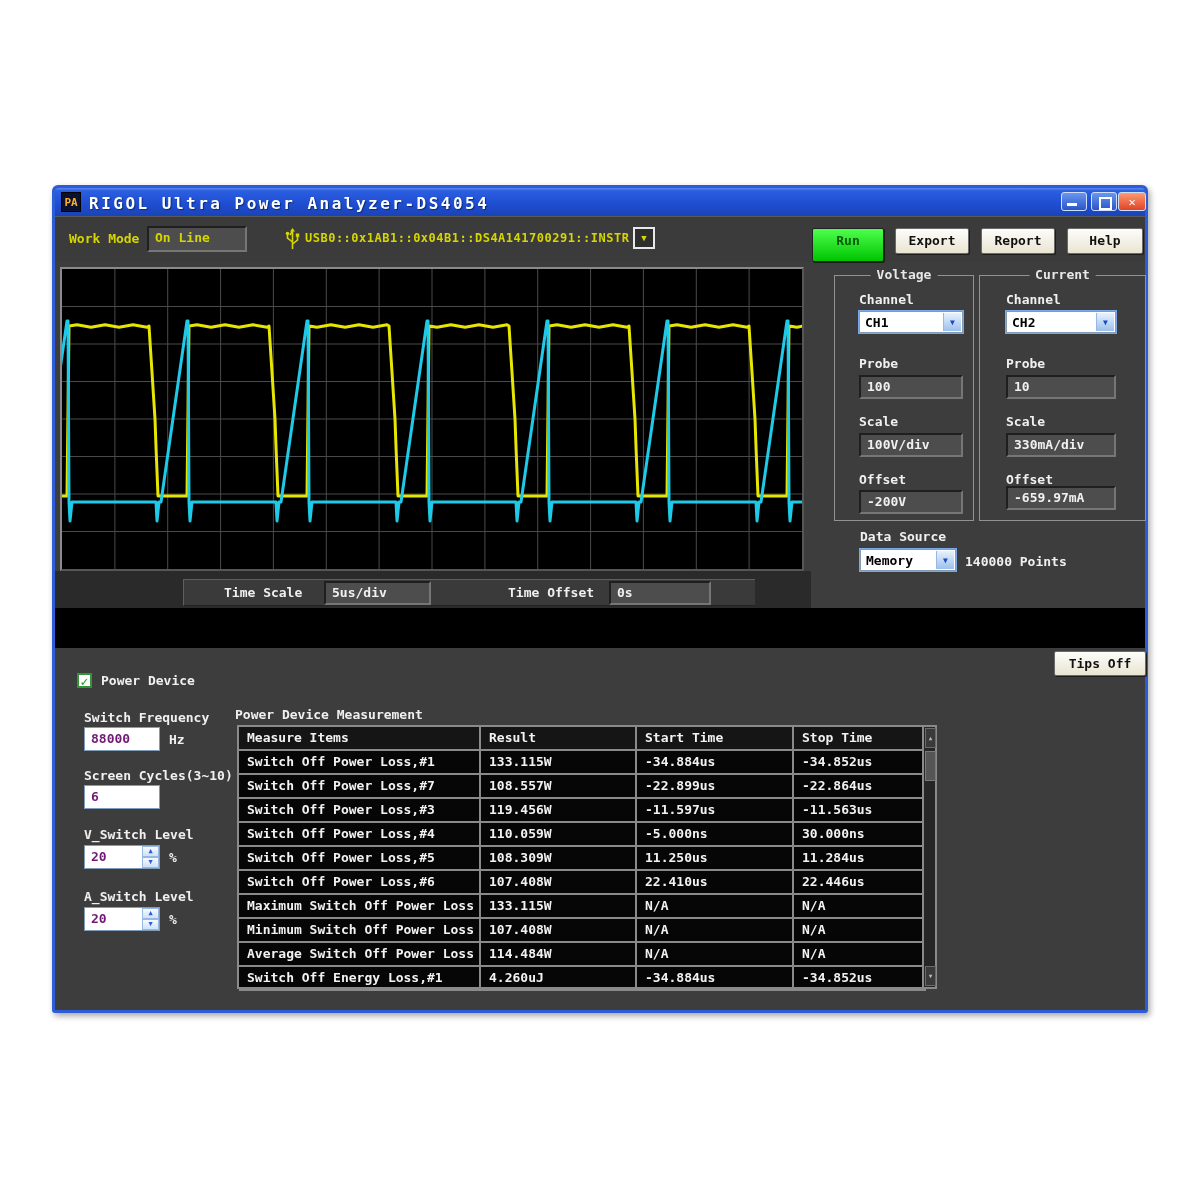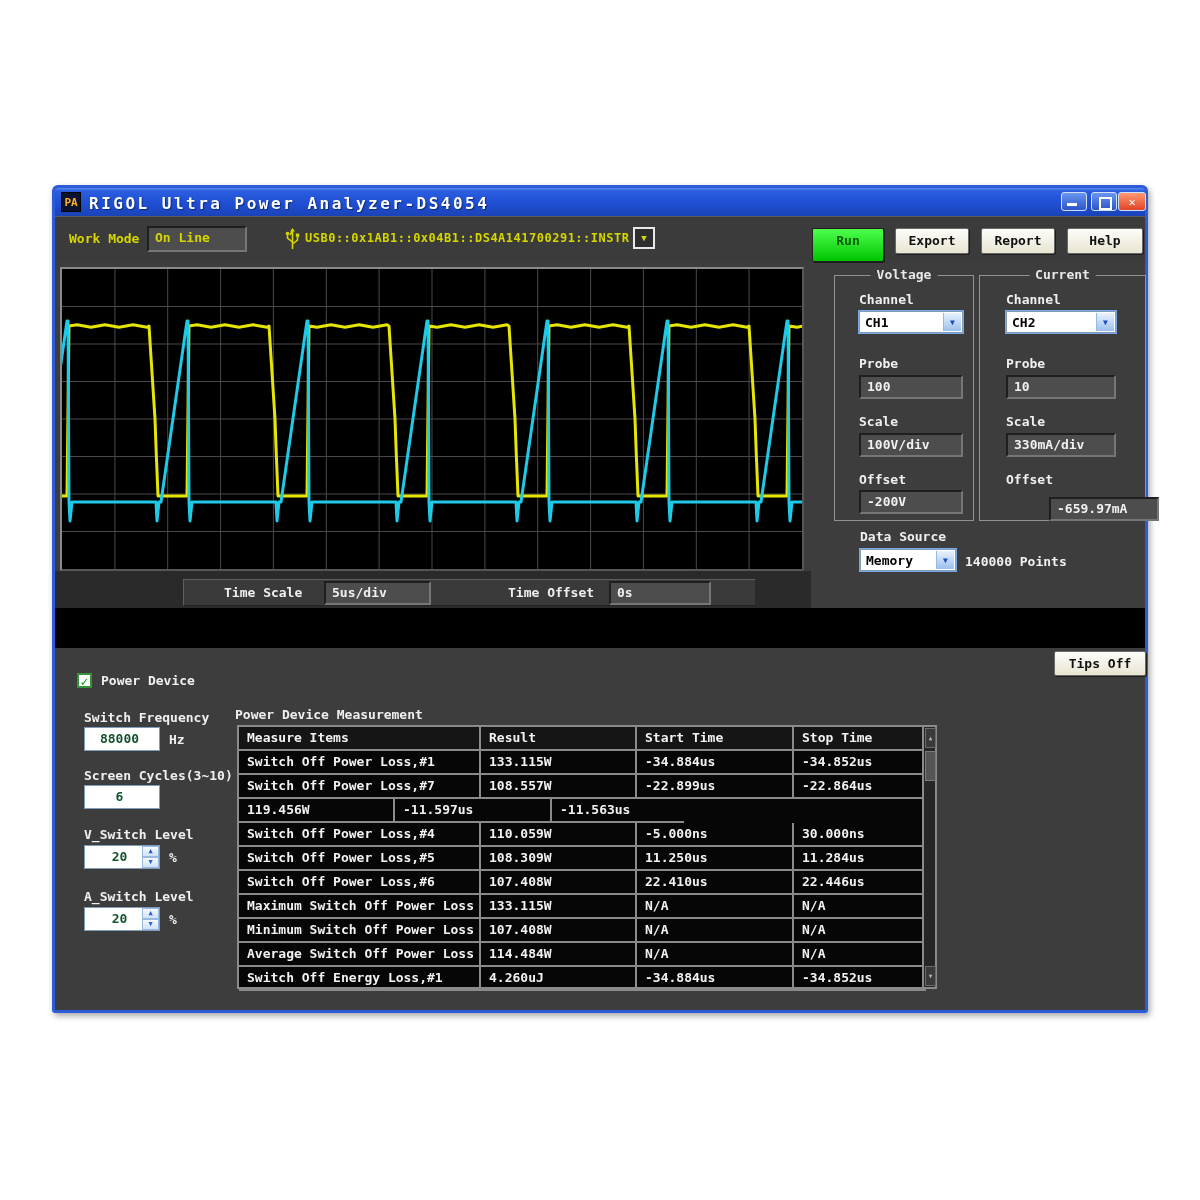--- a/index.html
+++ b/index.html
@@ -49,22 +49,22 @@
   .group{border:1px solid #929292;}
   .group .legend{position:absolute;top:-9px;left:50%;transform:translateX(-50%);
     background:#3d3d3d;color:#e8e8e8;font-size:13px;font-weight:bold;padding:0 6px;white-space:nowrap;}
   .wlabel{color:#f0f0f0;font-size:13px;font-weight:bold;white-space:nowrap;}
   .combo{background:#fff;border:1px solid #7f9db9;box-shadow:0 0 0 1px #7aa8e8;height:22px;}
   .combo .val{position:absolute;left:5px;top:3px;color:#000;font-size:13px;font-weight:bold;}
   .combo .arrow{position:absolute;right:1px;top:1px;bottom:1px;width:17px;
     background:linear-gradient(180deg,#e8f2fd,#9cc0ee);border-left:1px solid #96b8e2;
     color:#1a4ac0;font-size:8px;text-align:center;line-height:19px;}
 
-  .winput{background:#fff;border:1px solid #7f9db9;color:#14532d;font-size:13px;font-weight:bold;
-    padding:3px 11px 0 6px;text-align:center;}
+  .winput{background:#fff;border:1px solid #7f9db9;color:#701a75;font-size:13px;font-weight:bold;
+    padding:3px 11px 0 6px;}
   .spin{position:absolute;right:1px;top:1px;bottom:1px;width:17px;display:flex;flex-direction:column;}
   .spin>div{flex:1;background:linear-gradient(180deg,#f6fafe,#cfe2f8);border:1px solid #96b8e2;
     color:#2b5dd7;font-size:7px;text-align:center;line-height:9px;}
 
   
   .timebar{background:#3a3a3a;border-top:1px solid #5f5f5f;border-left:1px solid #5f5f5f;
     border-bottom:1px solid #222;}
 
   
   .checkbox{width:15px;height:15px;background:#fff;border:2px solid #35933a;
@@ -173,21 +173,21 @@
     <div class="abs wlabel" style="left:26px;top:16px;">Channel</div>
     <div class="abs combo" style="left:26px;top:35px;width:110px;">
       <span class="val">CH2</span>
       <span class="arrow">▼</span>
     </div>
     <div class="abs wlabel" style="left:26px;top:80px;">Probe</div>
     <div class="abs dinput" style="left:26px;top:99px;width:110px;height:24px;">10</div>
     <div class="abs wlabel" style="left:26px;top:138px;">Scale</div>
     <div class="abs dinput" style="left:26px;top:157px;width:110px;height:24px;">330mA/div</div>
     <div class="abs wlabel" style="left:26px;top:196px;">Offset</div>
-    <div class="abs dinput" style="left:26px;top:221px;width:110px;height:24px;margin-left:43px;">-659.97mA</div>
+    <div class="abs dinput" style="left:26px;top:210px;width:110px;height:24px;">-659.97mA</div>
   </div>
 
   <div class="abs wlabel" style="left:805px;top:341px;">Data Source</div>
   <div class="abs combo" style="left:805px;top:361px;width:96px;">
     <span class="val">Memory</span>
     <span class="arrow">▼</span>
   </div>
   <div class="abs wlabel" style="left:910px;top:366px;">140000 Points</div>
 
   <div class="abs" style="left:0;top:383px;width:756px;height:37px;background:#2a2a2a;"></div>
@@ -245,20 +245,21 @@
               <div class="tcell c2">-34.884us</div>
               <div class="tcell c3">-34.852us</div>
             </div>
             <div class="trow">
               <div class="tcell c0">Switch Off Power Loss,#7</div>
               <div class="tcell c1">108.557W</div>
               <div class="tcell c2">-22.899us</div>
               <div class="tcell c3">-22.864us</div>
             </div>
             <div class="trow">
+              <div class="tcell c0">Switch Off Power Loss,#3</div>
               <div class="tcell c1">119.456W</div>
               <div class="tcell c2">-11.597us</div>
               <div class="tcell c3">-11.563us</div>
             </div>
             <div class="trow">
               <div class="tcell c0">Switch Off Power Loss,#4</div>
               <div class="tcell c1">110.059W</div>
               <div class="tcell c2">-5.000ns</div>
               <div class="tcell c3">30.000ns</div>
             </div>

